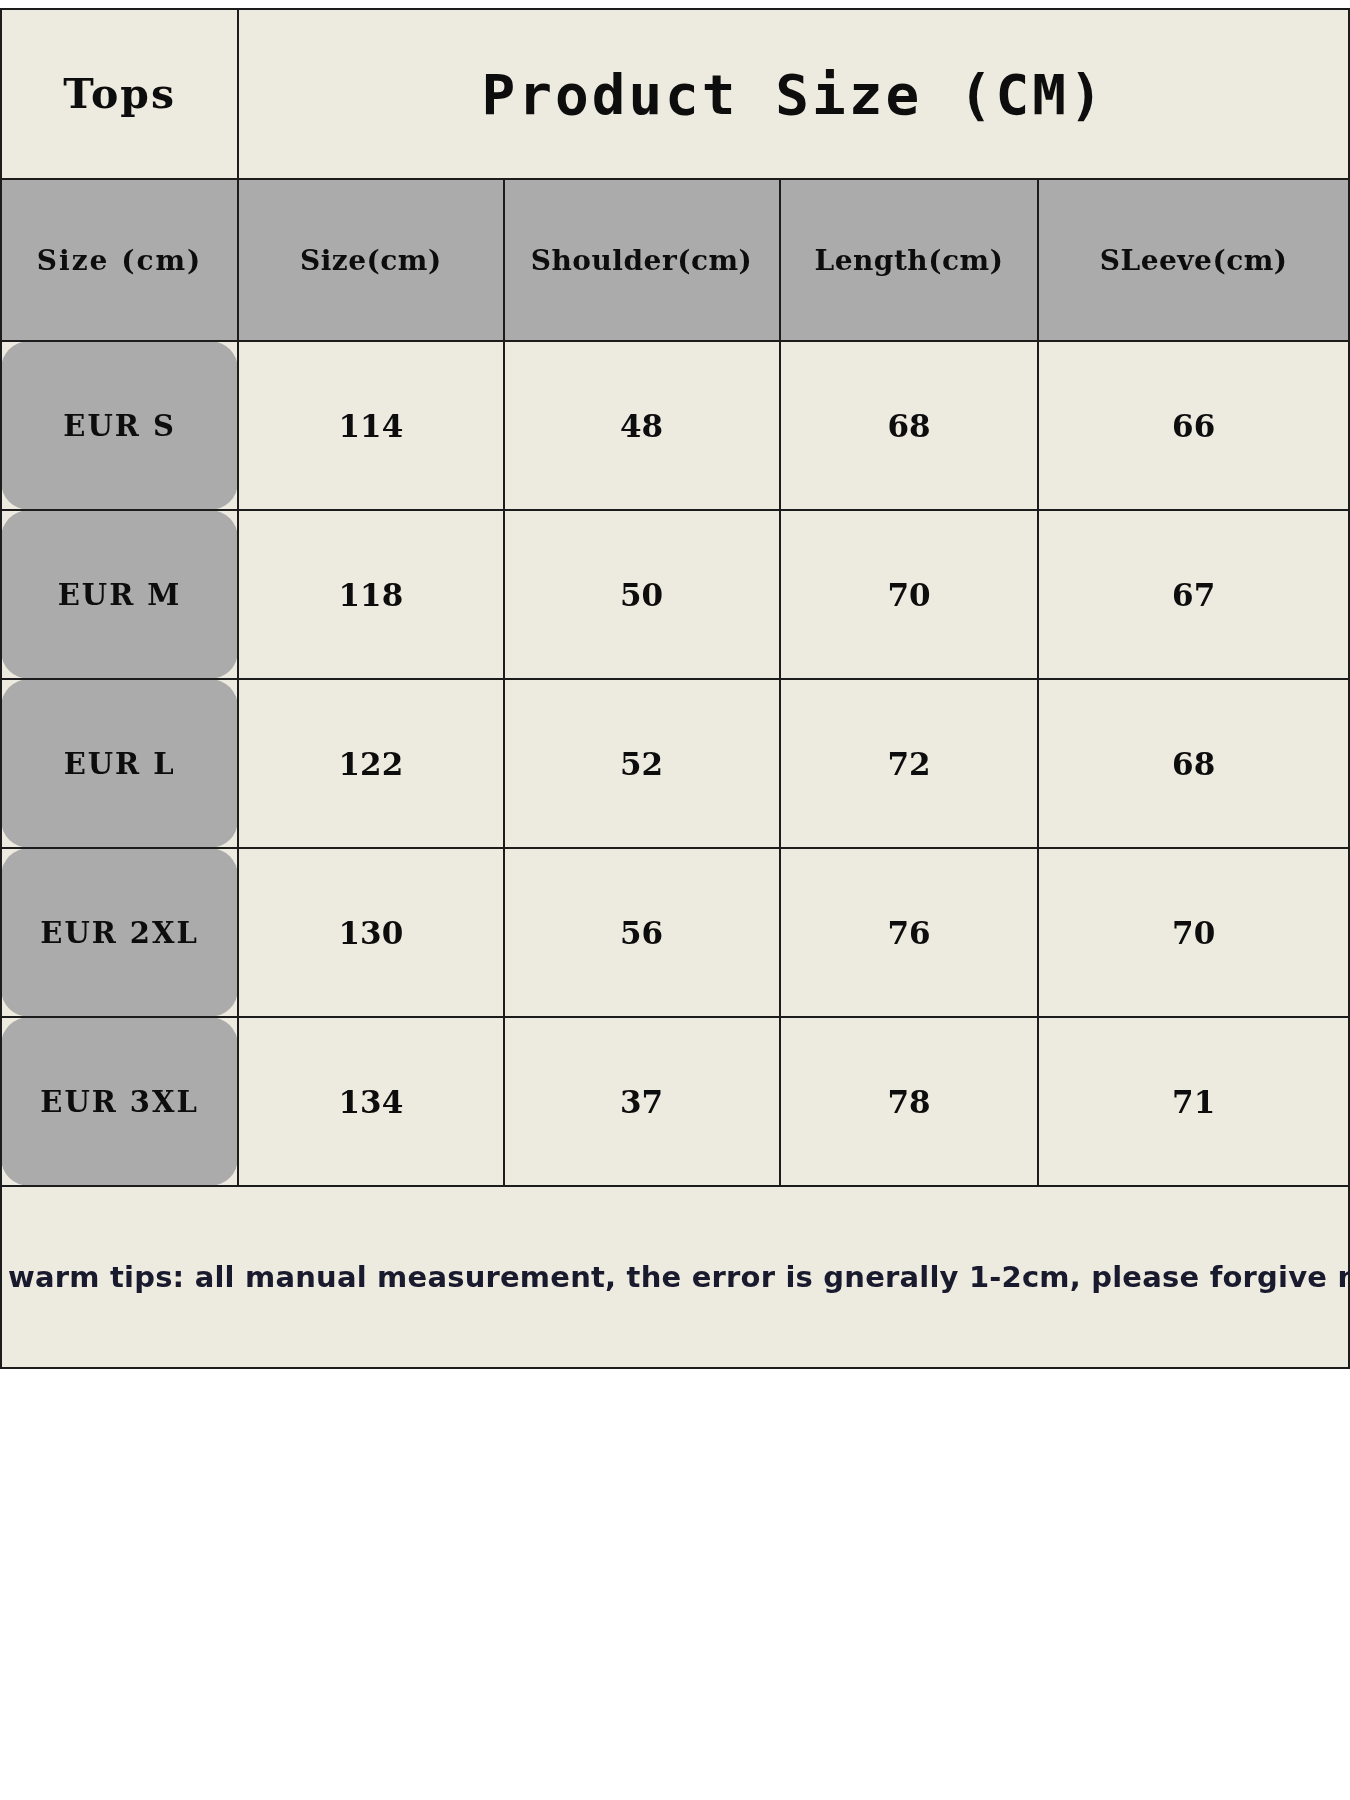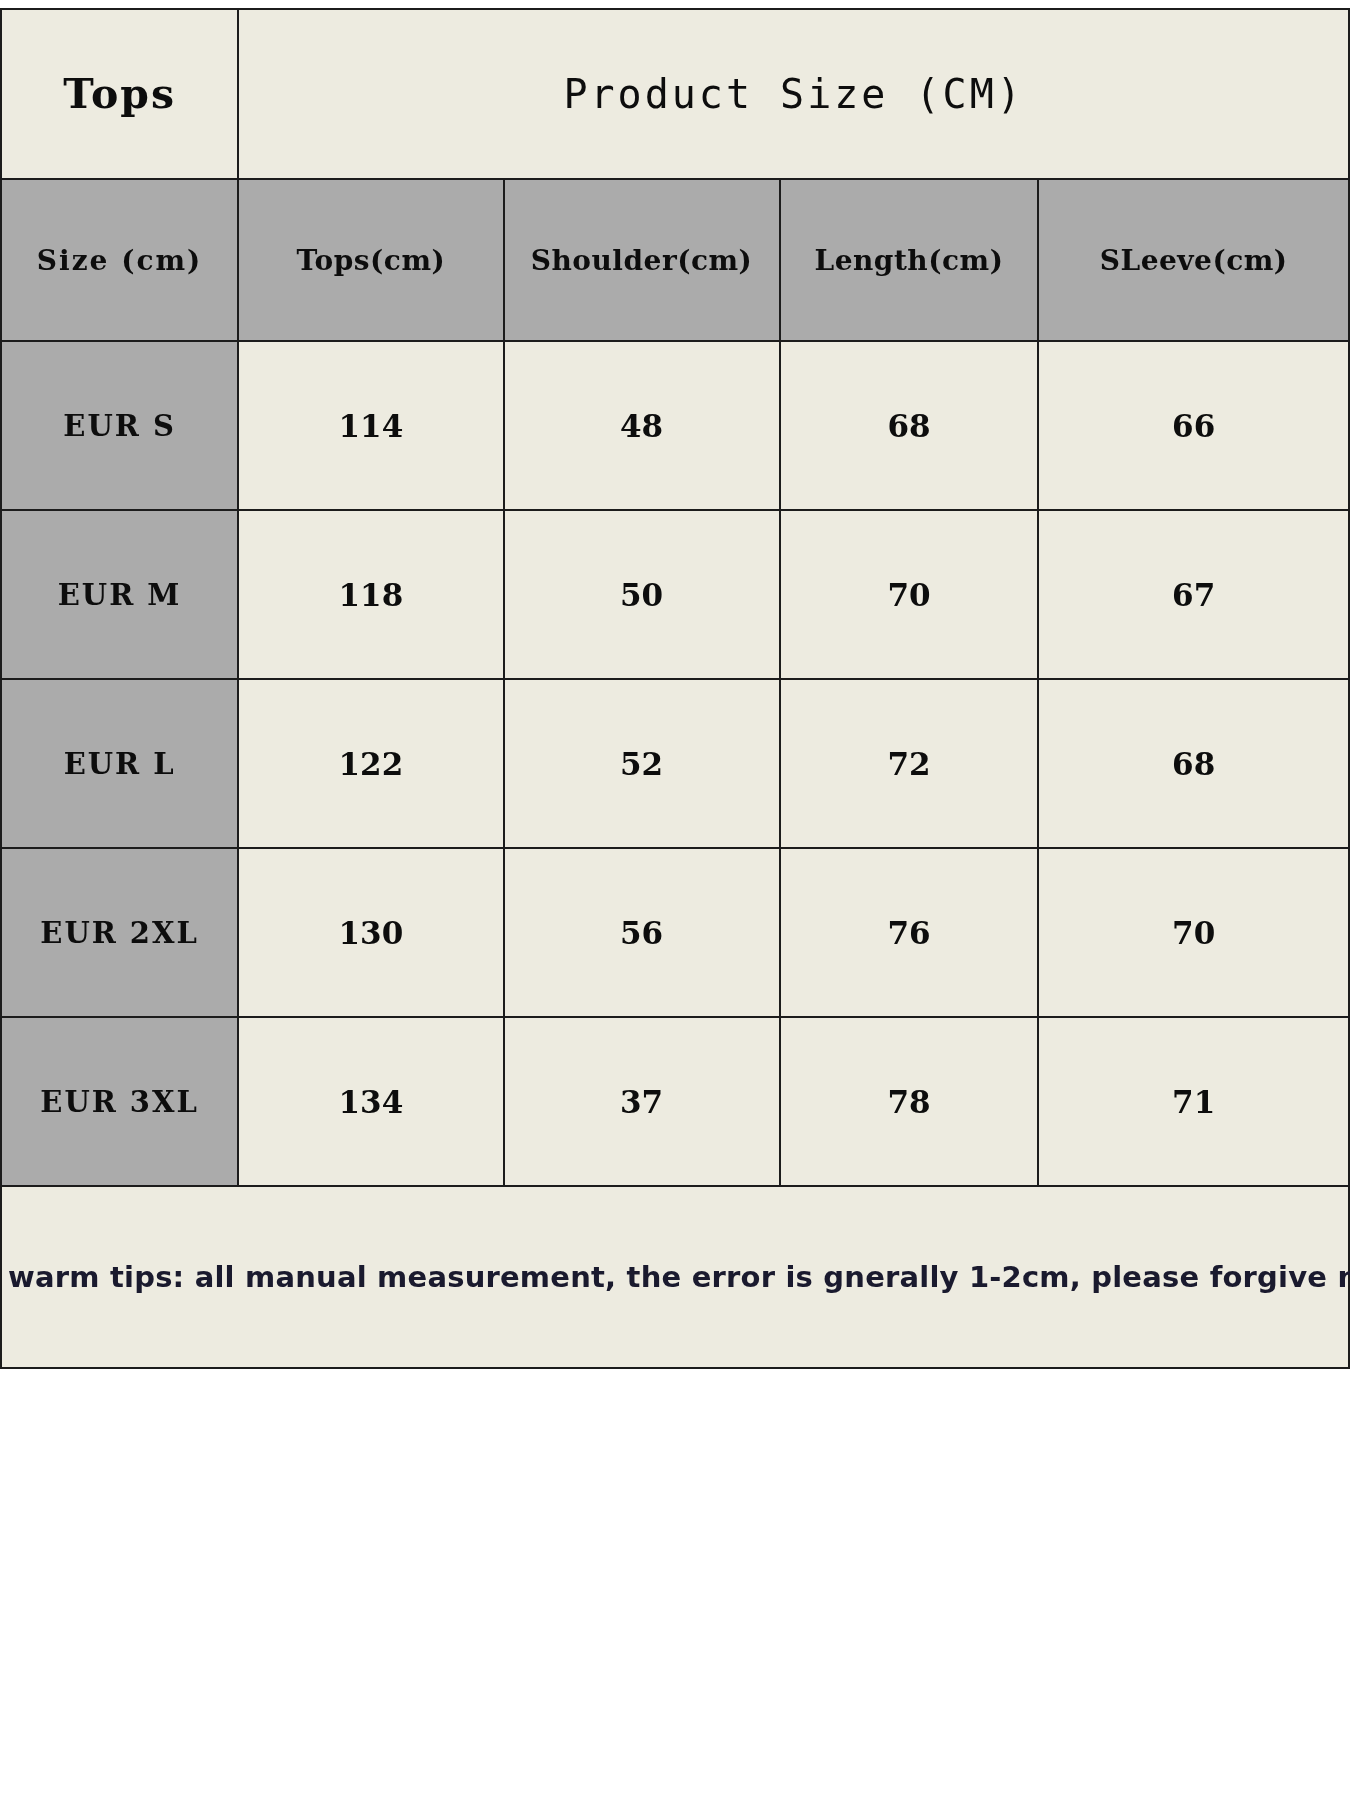--- a/index.html
+++ b/index.html
@@ -53,42 +53,43 @@
     height: 168px;
   }
   .cell-tops {
     font-family: "DejaVu Serif", "Liberation Serif", serif;
     font-weight: 700;
     font-size: 41px;
     letter-spacing: 2px;
   }
   .cell-product-title {
     font-family: "DejaVu Sans Mono", "Liberation Mono", monospace;
-    font-weight: 400;
-    font-size: 40px;
+    font-weight: 700;
+    font-size: 56px;
     letter-spacing: 3px;
   }
 
   
   .row-colhead td {
     height: 160px;
     background: #ABABAB;
     font-family: "DejaVu Serif", "Liberation Serif", serif;
     font-weight: 700;
     font-size: 28px;
     letter-spacing: 0.5px;
   }
   .row-colhead td.h-size { letter-spacing: 2px; }
 
   
   .row-data td {
     height: 167px;
     font-family: "DejaVu Serif", "Liberation Serif", serif;
     font-weight: 700;
     font-size: 31px;
+    border-radius: 28px;
   }
   .row-data td.cell-sizelabel {
     background: #ABABAB;
     letter-spacing: 2px;
     font-size: 29px;
   }
 
   
   .row-tips td {
     height: 180px;
@@ -121,21 +122,21 @@
     </colgroup>
     <tbody>
 
       <tr class="row-title">
         <td class="cell-tops">Tops</td>
         <td class="cell-product-title" colspan="4">Product Size (CM)</td>
       </tr>
 
       <tr class="row-colhead">
         <td class="h-size">Size (cm)</td>
-        <td>Tops(cm)</td>
+        <td>Size(cm)</td>
         <td>Shoulder(cm)</td>
         <td>Length(cm)</td>
         <td>SLeeve(cm)</td>
       </tr>
 
       <tr class="row-data">
         <td class="cell-sizelabel">EUR S</td>
         <td>114</td>
         <td>48</td>
         <td>68</td>

